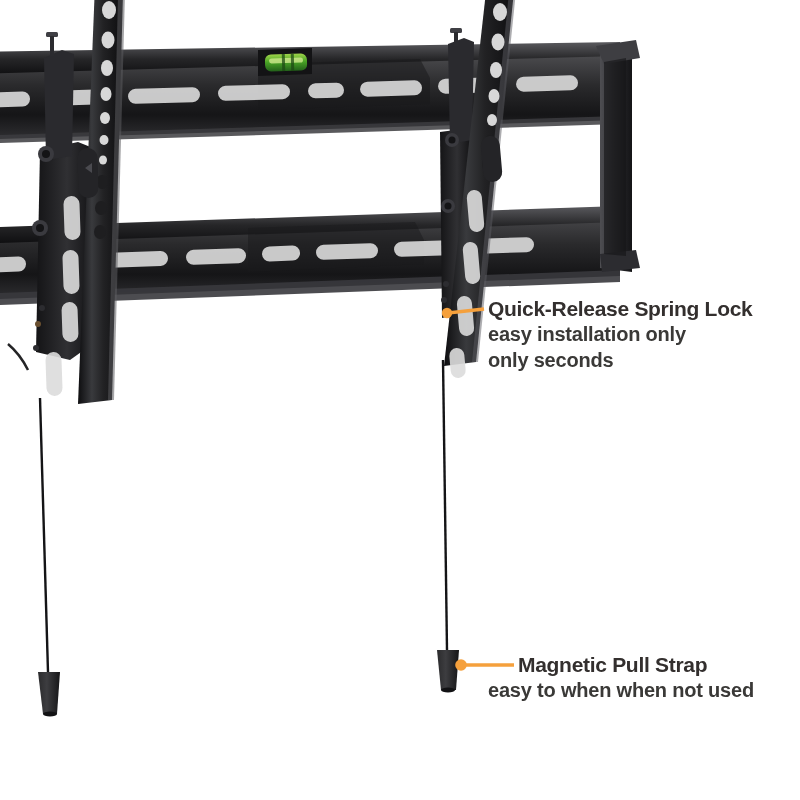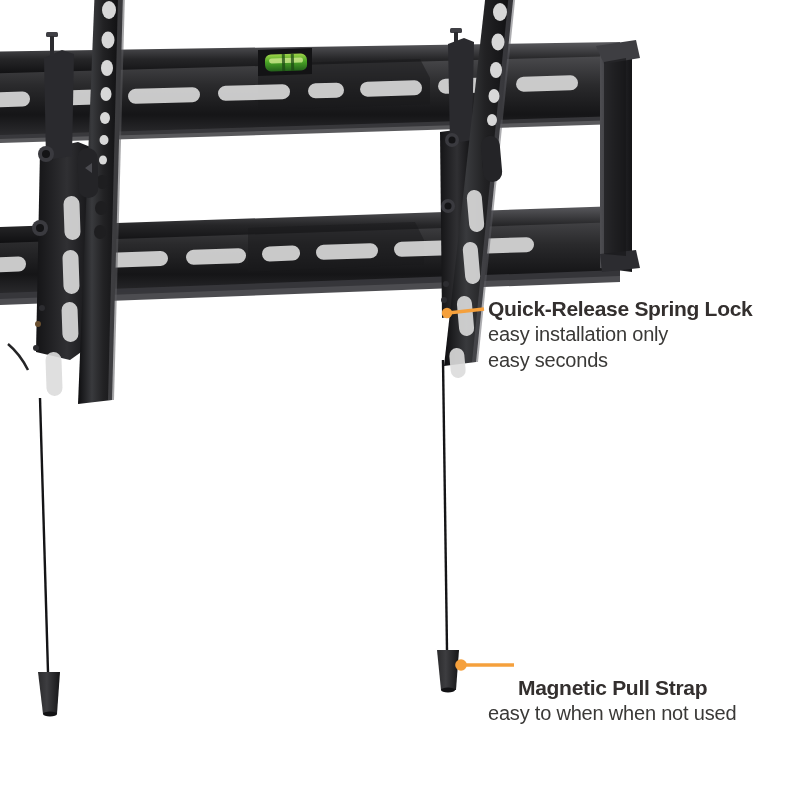--- a/index.html
+++ b/index.html
@@ -29,34 +29,34 @@
     font-family: "Liberation Sans", sans-serif;
     font-weight: bold;
     font-size: 21px;
     letter-spacing: -0.3px;
     color: #332f2e;
     line-height: 24px;
     white-space: nowrap;
   }
   .callout-sub {
     font-family: "Liberation Sans", sans-serif;
-    font-weight: normal;
+    font-weight: bold;
     font-size: 20px;
     letter-spacing: -0.2px;
     color: #3a3937;
     line-height: 26px;
     white-space: nowrap;
   }
   #callout-spring-lock {
     left: 488px;
     top: 297px;
   }
   #callout-pull-strap {
     left: 518px;
-    top: 676px;
+    top: 653px;
   }
   #callout-pull-strap .callout-sub {
     margin-left: -30px;
   }
 </style>
 </head>
 <body>
 
 <div id="stage">
 
@@ -270,21 +270,21 @@
         <line x1="462" y1="665" x2="514" y2="665" stroke="#f5a03c" stroke-width="3.4"></line>
         <circle cx="461" cy="665" r="5.8" fill="#f5a03c"></circle>
       </g>
 
     </g>
   </svg>
 
   <div class="callout" id="callout-spring-lock">
     <div class="callout-title">Quick-Release Spring Lock</div>
     <div class="callout-sub">easy installation only</div>
-    <div class="callout-sub">easy seconds</div>
+    <div class="callout-sub">only seconds</div>
   </div>
 
   <div class="callout" id="callout-pull-strap">
     <div class="callout-title">Magnetic Pull Strap</div>
     <div class="callout-sub">easy to when when not used</div>
   </div>
 
 </div>
 
 </body></html>

